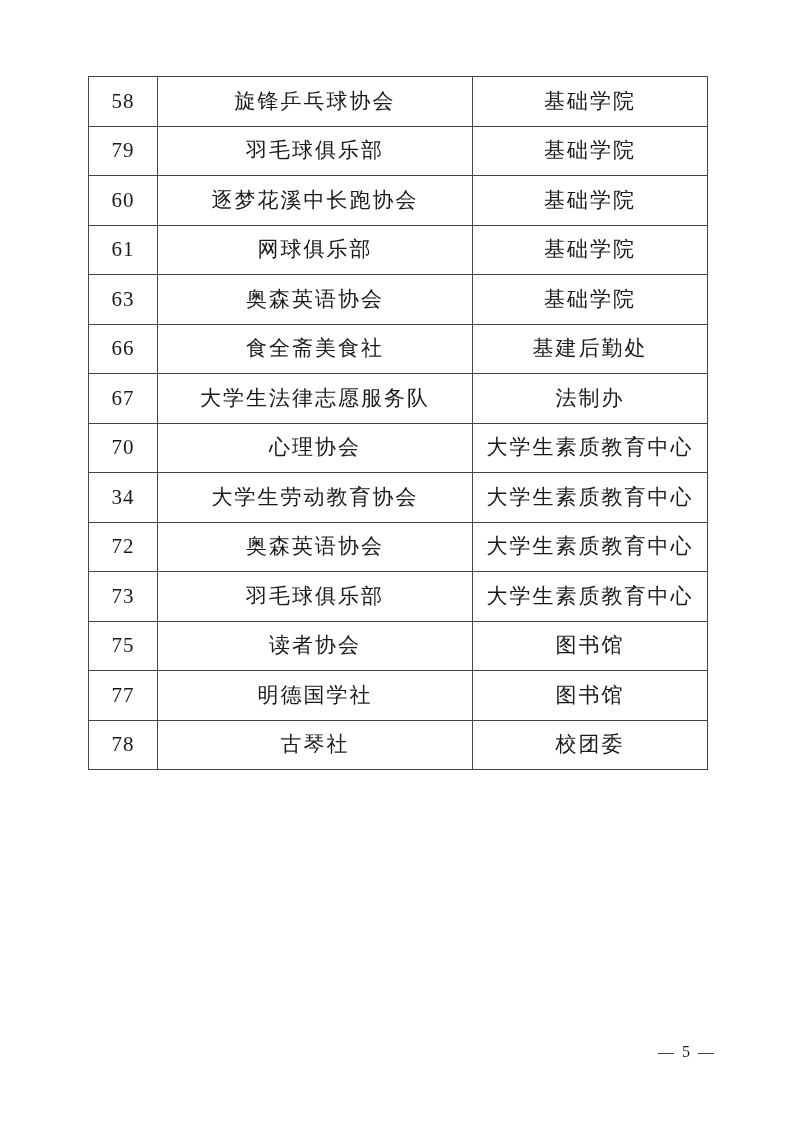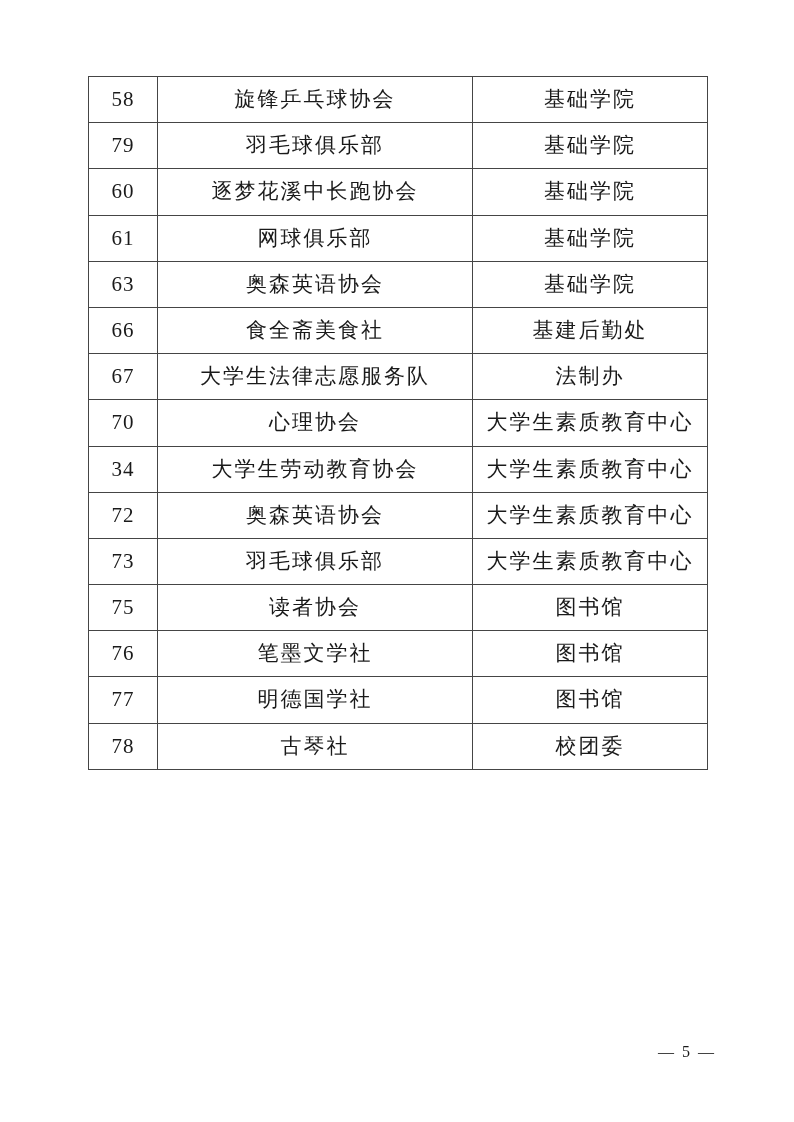--- a/index.html
+++ b/index.html
@@ -138,25 +138,20 @@
       <td class="cell-org">大学生素质教育中心</td>
     </tr>
 
 
     <tr>
       <td class="cell-no">75</td>
       <td class="cell-club">读者协会</td>
       <td class="cell-org">图书馆</td>
     </tr>
 
-    <tr>
-      <td class="cell-no">76</td>
-      <td class="cell-club">笔墨文学社</td>
-      <td class="cell-org">图书馆</td>
-    </tr>
 
     <tr>
       <td class="cell-no">77</td>
       <td class="cell-club">明德国学社</td>
       <td class="cell-org">图书馆</td>
     </tr>
 
     <tr>
       <td class="cell-no">78</td>
       <td class="cell-club">古琴社</td>

